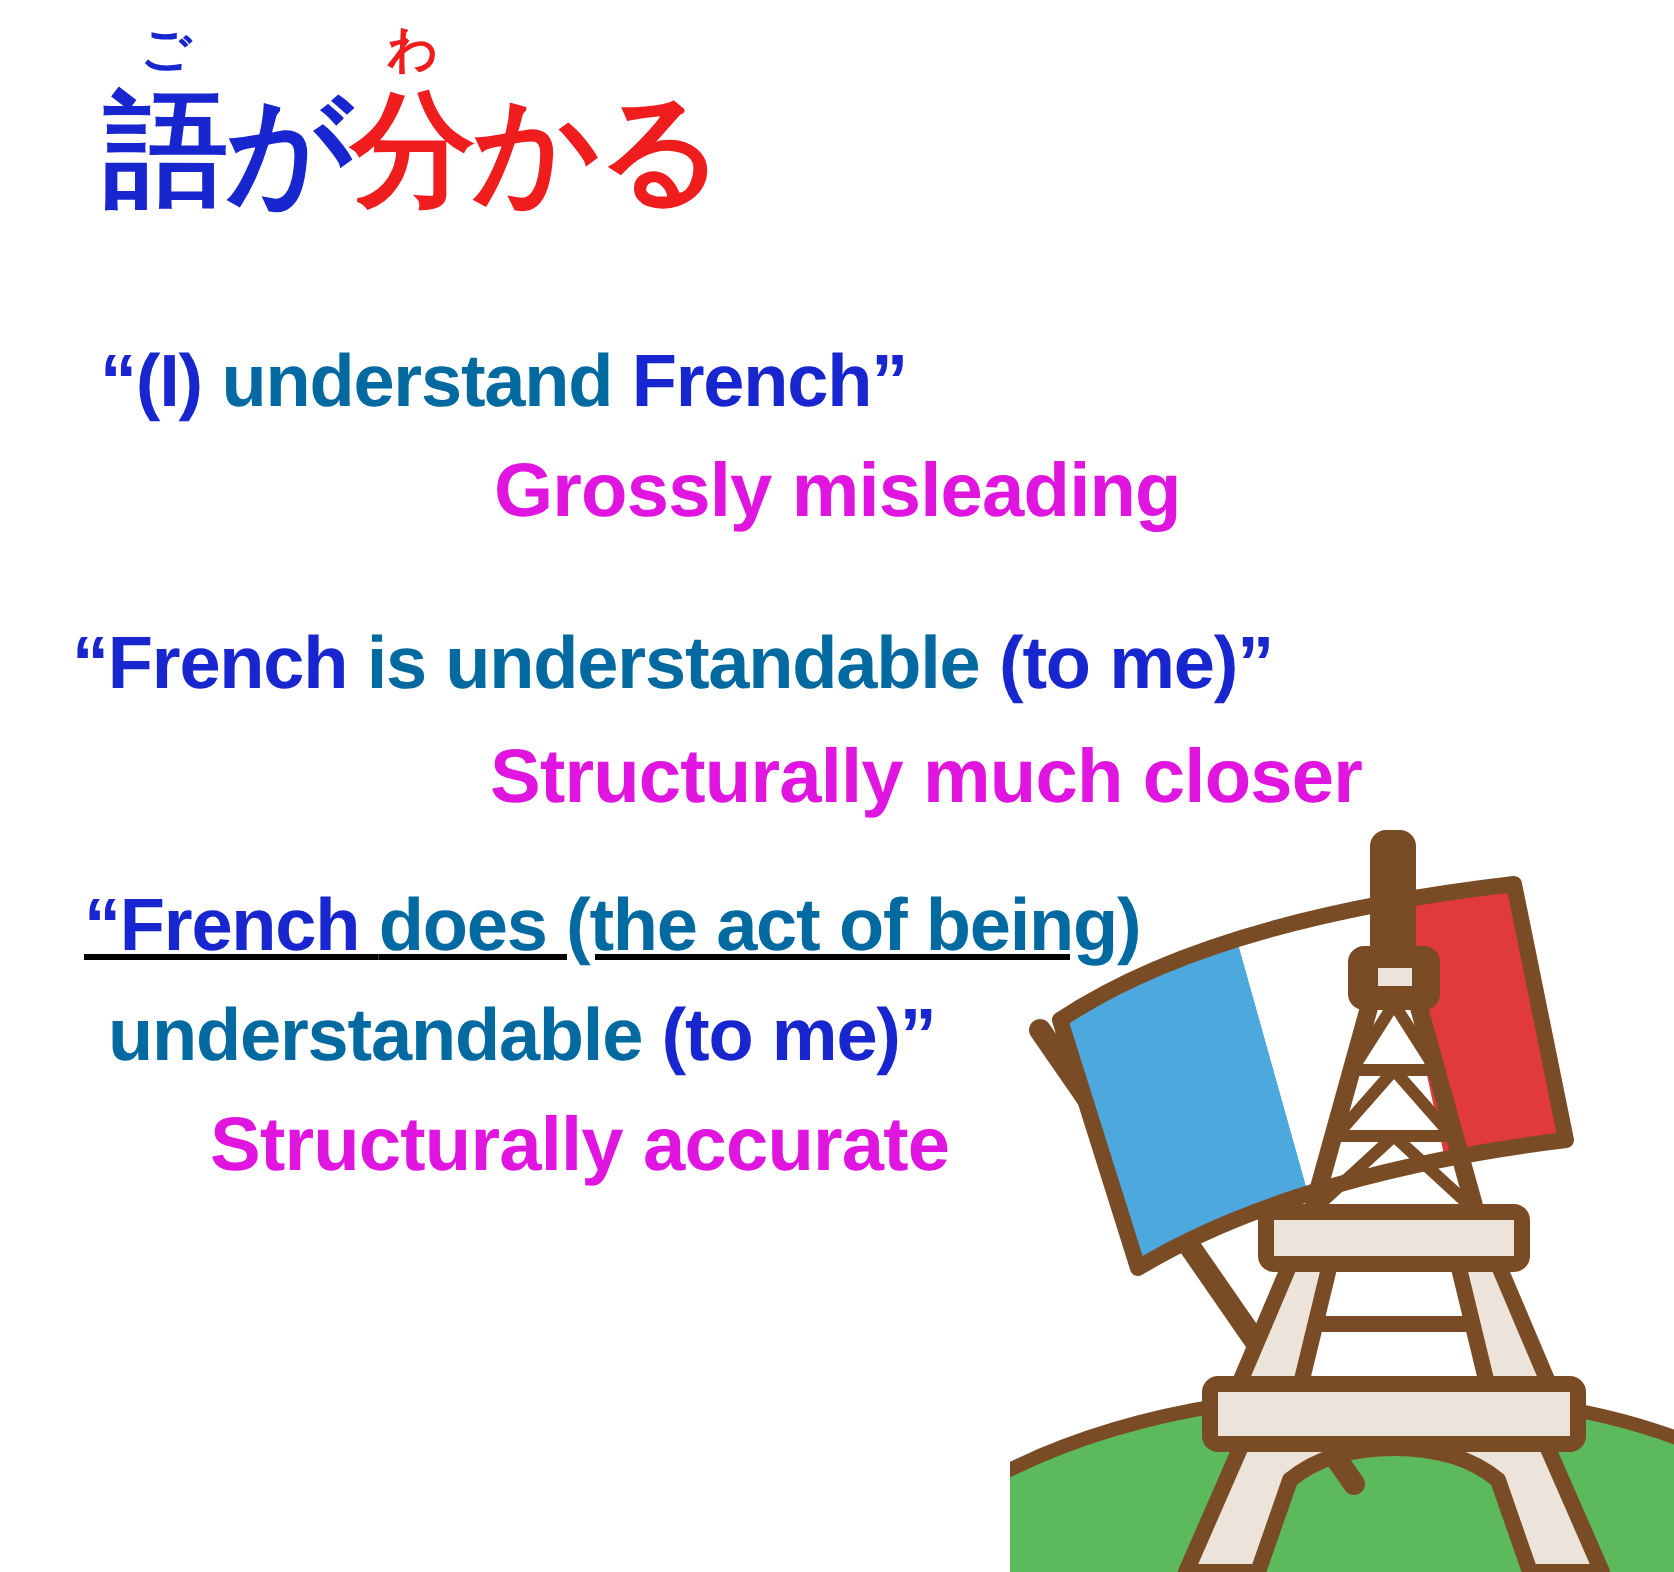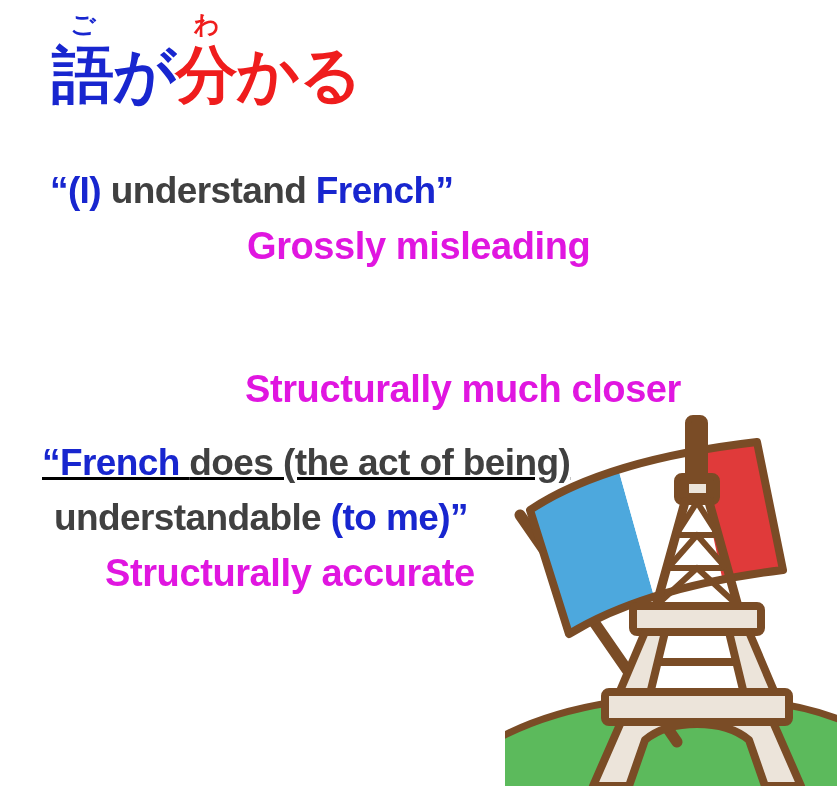--- a/index.html
+++ b/index.html
@@ -65,21 +65,21 @@
   .eng-sm {
     position: absolute;
     white-space: nowrap;
     font-family: "Liberation Sans", sans-serif;
     font-weight: 700;
     font-size: 38px;
     line-height: 1;
     letter-spacing: -0.4px;
   }
   .c-blue    { color: #1826cf; }
-  .c-red     { color: #404040; }
+  .c-red     { color: #0369a1; }
   .c-magenta { color: #e016e0; }
 
   .line-quote1 { left: 50px;  top: 172px; }
   .line-note1  { left: 247px; top: 227px; }
   .line-quote2 { left: 36px;  top: 313px; }
   .line-note2  { left: 245px; top: 370px; }
   .line-quote3 { left: 42px;  top: 444px; text-decoration: underline; }
   .line-quote3b{ left: 54px;  top: 499px; }
   .line-note3  { left: 105px; top: 554px; }
 
@@ -99,20 +99,21 @@
 <div id="slide">
 
   <div class="title-block">
     <div class="title-line"><span class="ruby-wrap jp-blue"><span class="ruby-text jp-blue">ご</span><span>語</span></span><span class="jp-blue">が</span><span class="ruby-wrap jp-red"><span class="ruby-text jp-red">わ</span><span>分</span></span><span class="jp-red">かる</span></div>
   </div>
 
   <div class="eng line-quote1"><span class="c-blue">“(I) </span><span class="c-red">understand </span><span class="c-blue">French”</span></div>
 
   <div class="eng-sm line-note1 c-magenta">Grossly misleading</div>
 
+  <div class="eng line-quote2"><span class="c-blue">“French </span><span class="c-red">is understandable </span><span class="c-blue">(to me)”</span></div>
 
   <div class="eng-sm line-note2 c-magenta">Structurally much closer</div>
 
   <div class="eng line-quote3"><span class="c-blue">“French </span><span class="c-red">does (the act of being)</span></div>
 
   <div class="eng line-quote3b"><span class="c-red">understandable </span><span class="c-blue">(to me)”</span></div>
 
   <div class="eng-sm line-note3 c-magenta">Structurally accurate</div>
 
   <div class="illus">

